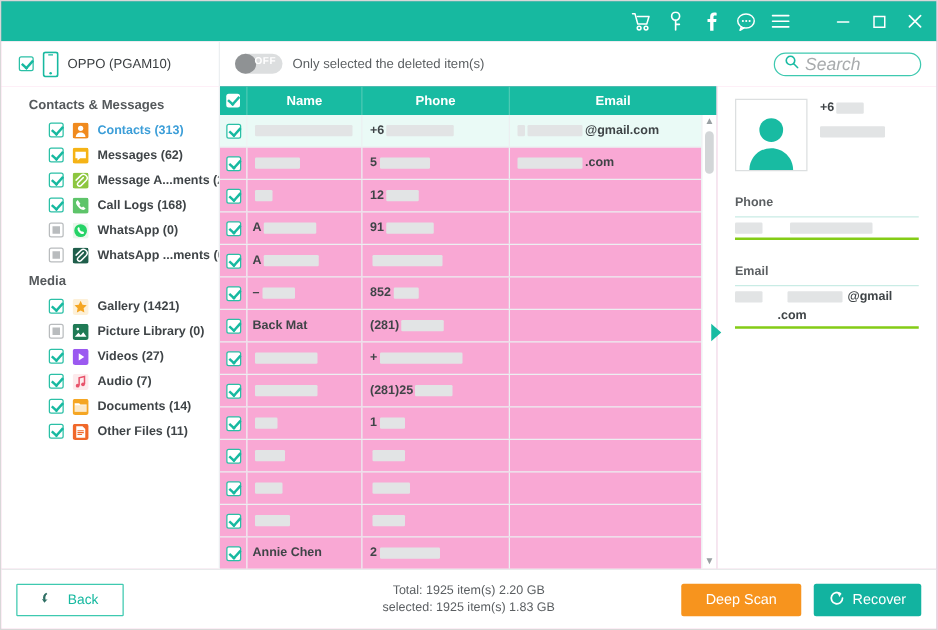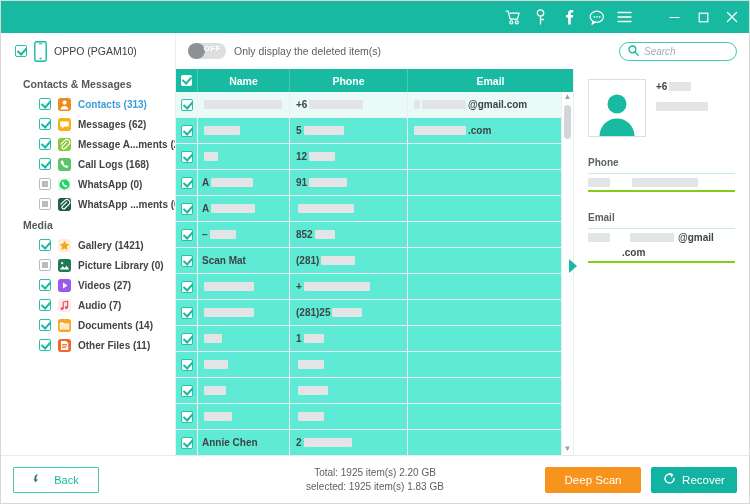--- a/index.html
+++ b/index.html
@@ -3,21 +3,21 @@
 <meta charset="utf-8">
 <style>
   * { box-sizing: border-box; margin:0; padding:0; }
   body {
     width:750px; height:504px; overflow:hidden;
     font-family:"Liberation Sans", sans-serif;
     background:#ffffff;
   }
   .window {
     width:750px; height:504px;
-    background:#5eead4;
+    background:#f9a8d4;
     border:1px solid #d8d8d8;
     display:flex; flex-direction:column;
     position:relative;
   }
 
   
   .titlebar {
     height:32px; background:#17b9a0;
     display:flex; align-items:center; justify-content:flex-end;
     padding-right:8px; flex:none;
@@ -74,21 +74,21 @@
   .toggle-text { font-size:10.5px; color:#5b5f62; }
 
   .search-wrap { padding-right:12px; }
   .search-box {
     width:118px; height:19px; border:1px solid #3ec9b0; border-radius:10px;
     display:flex; align-items:center; gap:5px; padding:0 8px; background:#fff;
     cursor:text;
   }
   .search-box svg { flex:none; }
   .search-box input {
-    border:0; outline:0; font-size:10px; color:#8a8d90; width:100%;
+    border:0; outline:0; font-size:14px; color:#8a8d90; width:100%;
     font-family:"Liberation Sans", sans-serif; font-style:italic; background:transparent;
   }
   .search-box input::placeholder { color:#a8abad; font-style:italic; }
 
   
   .body { flex:1; display:flex; min-height:0;font-weight:bold; }
 
   
   .sidebar {
     width:175px; flex:none; background:#ffffff;
@@ -292,21 +292,21 @@
           </svg>
       </span>
       <span class="device-name">OPPO (PGAM10)</span>
     </div>
 
     <div class="toggle-area">
       <span class="switch">
         <span class="knob"></span>
         <span class="lbl">OFF</span>
       </span>
-      <span class="toggle-text">Only display the deleted item(s)</span>
+      <span class="toggle-text">Only selected the deleted item(s)</span>
     </div>
 
     <div class="search-wrap">
       <div class="search-box">
         <span>
           <svg width="11" height="11" viewBox="0 0 11 11">
               <circle cx="4.4" cy="4.4" r="3.4" fill="none" stroke="#19bba3" stroke-width="1.3"></circle>
               <path d="M7 7l3.2 3.2" stroke="#19bba3" stroke-width="1.3" stroke-linecap="round"></path>
             </svg>
         </span>
@@ -593,21 +593,21 @@
                 <span></span>
               </span>
             </div>
           </div>
           <div class="trow">
             <div class="td c-chk">
               <span class="chk on"></span>
             </div>
             <div class="td c-name">
               <span class="cellrow">
-                <span>Scan Mat</span>
+                <span>Back Mat</span>
               </span>
             </div>
             <div class="td c-phone">
               <span class="cellrow">
                 <span>(281)</span>
                 <span class="redact" style="width:34px"></span>
               </span>
             </div>
             <div class="td c-email">
               <span class="cellrow">

